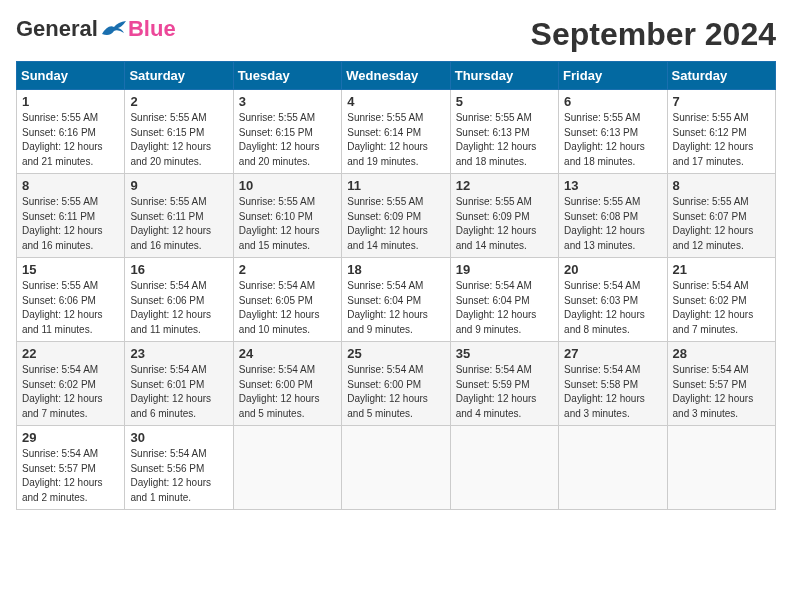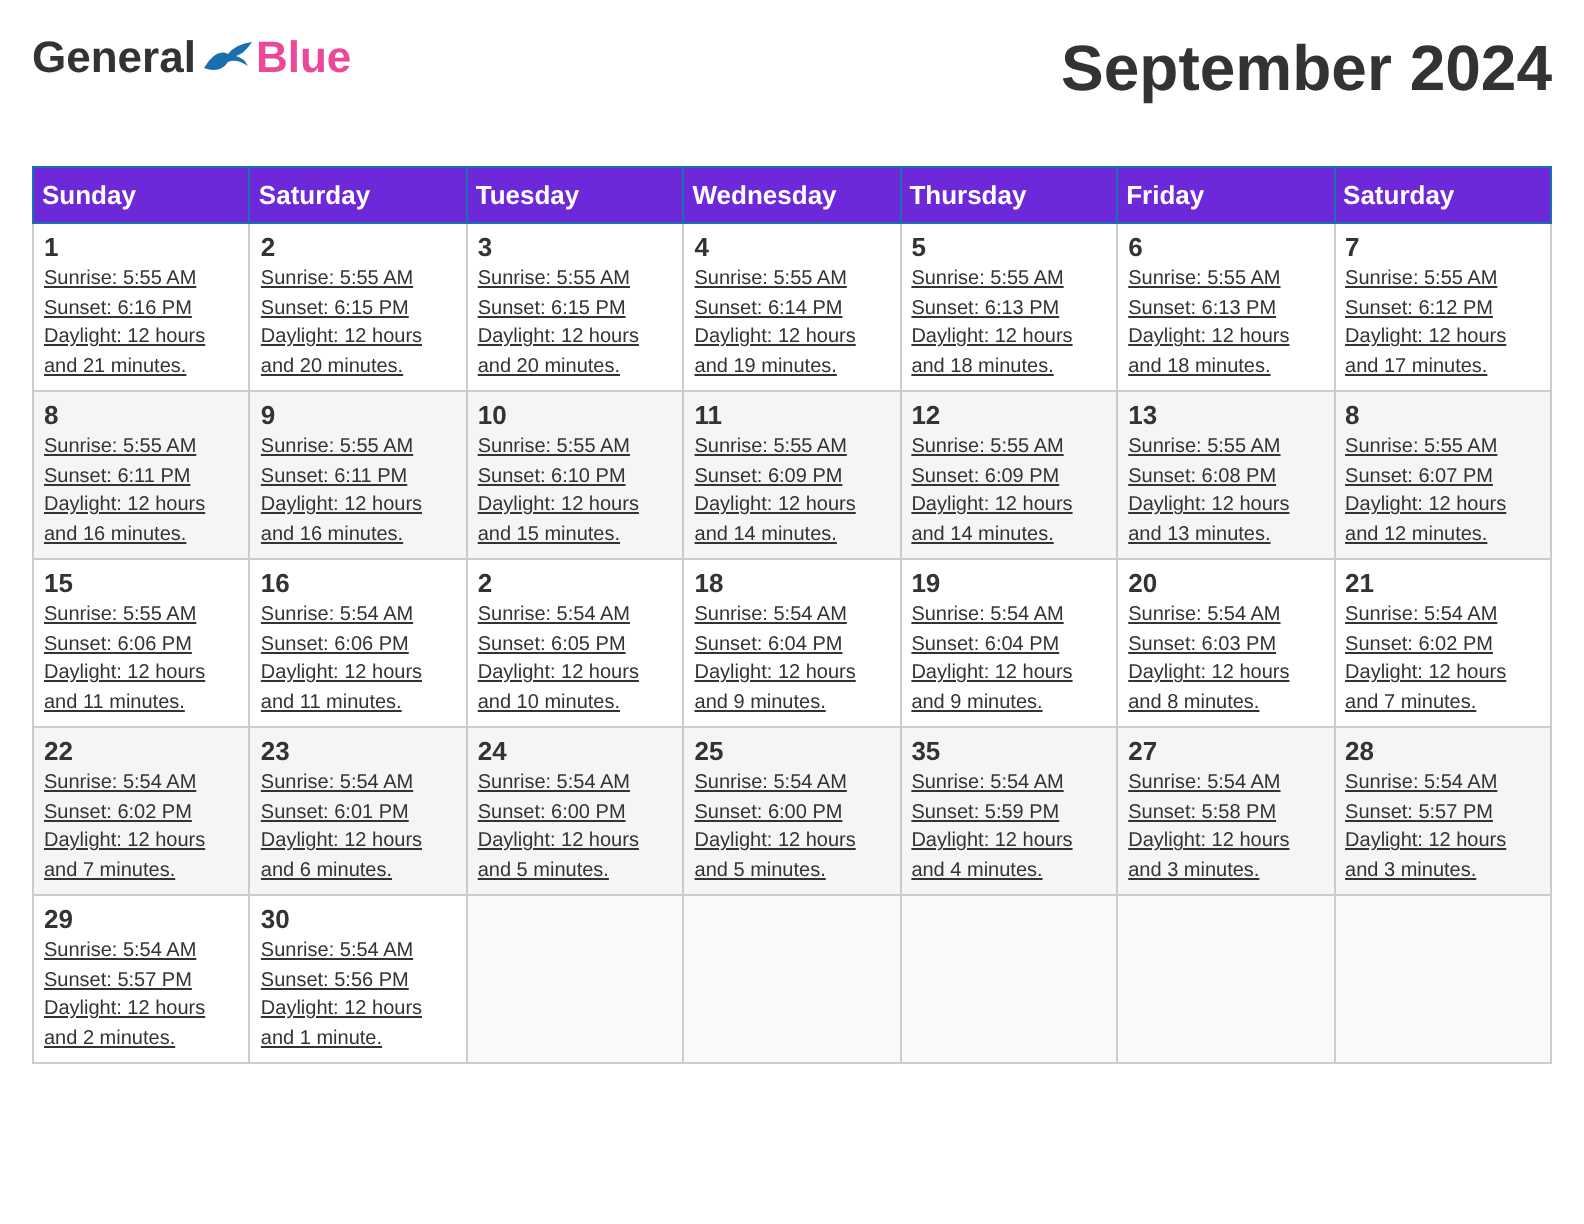--- a/index.html
+++ b/index.html
@@ -7,21 +7,21 @@
       font-family: Arial, sans-serif;
       background: #fff;
       width: 792px;
       min-height: 612px;
       padding: 16px;
     }
     .header {
       display: flex;
       justify-content: space-between;
       align-items: flex-start;
-      margin-bottom: 30px;
+      margin-bottom: 8px;
     }
     .logo {
       display: flex;
       flex-direction: column;
       align-items: flex-start;
     }
     .logo-text {
       display: flex;
       align-items: center;
       font-size: 22px;
@@ -43,21 +43,21 @@
     }
     .subtitle {
       font-size: 14px;
       color: #555;
     }
     .calendar {
       width: 100%;
       border-collapse: collapse;
     }
     .calendar th {
-      background: #6d28d9;
+      background: #0369a1;
       color: #fff;
       font-size: 13px;
       font-weight: bold;
       padding: 6px 4px;
       text-align: left;
       border: 1px solid #1a6faf;
     }
     .calendar td {
       border: 1px solid #ccc;
       vertical-align: top;
@@ -76,21 +76,20 @@
     .day-num {
       font-size: 13px;
       font-weight: bold;
       display: block;
       margin-bottom: 2px;
     }
     .day-info {
       font-size: 10px;
       line-height: 1.45;
       color: #333;
-      text-decoration: underline;
     }
     .empty-cell {
       background: #f9f9f9 !important;
     }
   </style>
 </head>
 <body>
 
 <div class="header">
   <div class="logo">

